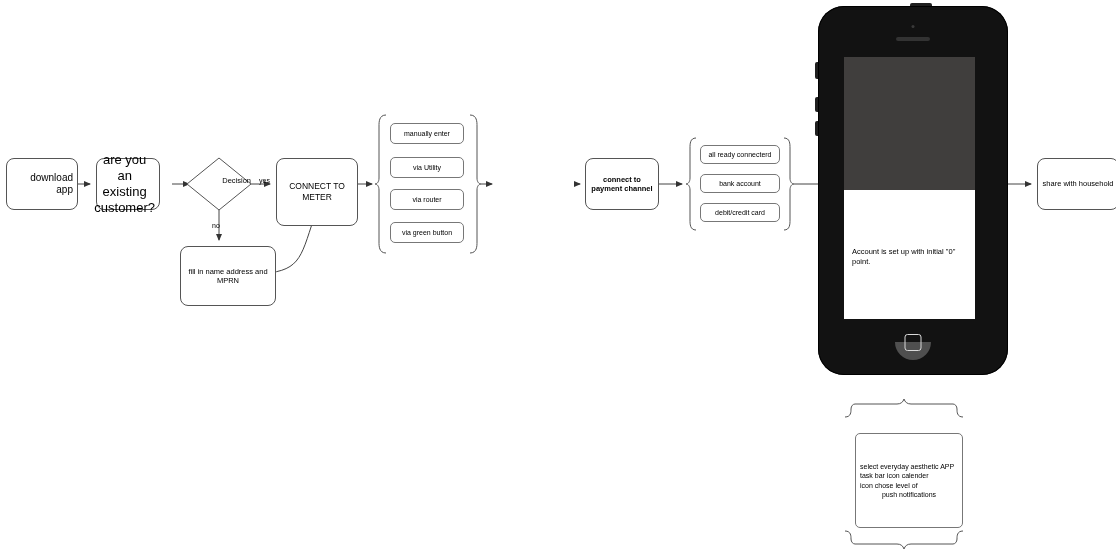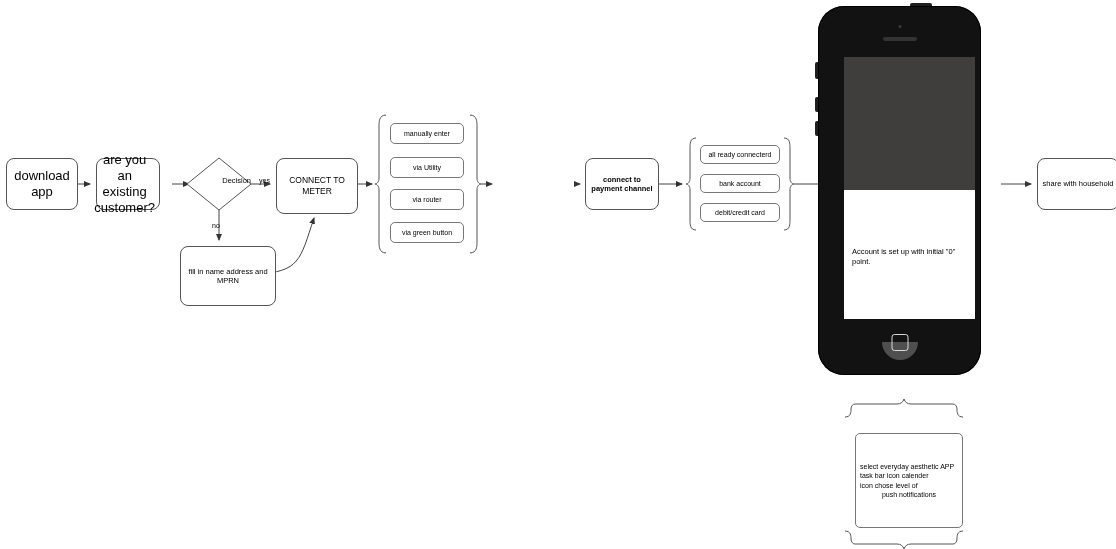--- a/index.html
+++ b/index.html
@@ -36,23 +36,23 @@
     border-radius: 8px;
     display: flex;
     align-items: center;
     justify-content: center;
     text-align: center;
     line-height: 1.25;
     color: #000;
   }
   .node span { display: block; padding: 0 4px; }
 
-  .n-download   { left: 6px;   top: 158px; width: 72px;  height: 52px;  font-size: 13px; }
+  .n-download   { left: 6px;   top: 158px; width: 72px;  height: 52px;  font-size: 10px; text-align: right; }
   .n-existing   { left: 96px;  top: 158px; width: 64px;  height: 52px;  font-size: 13px; justify-content: flex-end; }
-  .n-connect    { left: 276px; top: 158px; width: 82px;  height: 56px;  font-size: 8.5px; }
+  .n-connect    { left: 276px; top: 158px; width: 82px;  height: 68px;  font-size: 8.5px; }
   .n-fill       { left: 180px; top: 246px; width: 96px;  height: 60px;  font-size: 7.5px; }
   .n-receive    { left: 498px; top: 158px; width: 78px;  height: 52px;  font-size: 7.5px; }
   .n-payment    { left: 585px; top: 158px; width: 74px;  height: 52px;  font-size: 7.5px; font-weight: bold; }
   .n-share      { left: 1037px;top: 158px; width: 82px;  height: 52px;  font-size: 7.5px; }
 
   .opt {
     position: absolute;
     box-sizing: border-box;
     border: 1px solid #777777;
     background: #ffffff;
@@ -92,21 +92,21 @@
     color: #000;
   }
   .lbl-yes { left: 259px; top: 177px; }
   .lbl-no  { left: 212px; top: 222px; }
 
   
   #phone {
     position: absolute;
     left: 818px;
     top: 6px;
-    width: 163px;
+    width: 190px;
     height: 369px;
     background: #121212;
     border-radius: 26px;
     box-shadow: 0 0 0 1px #000 inset;
   }
   #phone-camera {
     position: absolute;
     left: 50%;
     transform: translateX(-50%);
     top: 19px;

